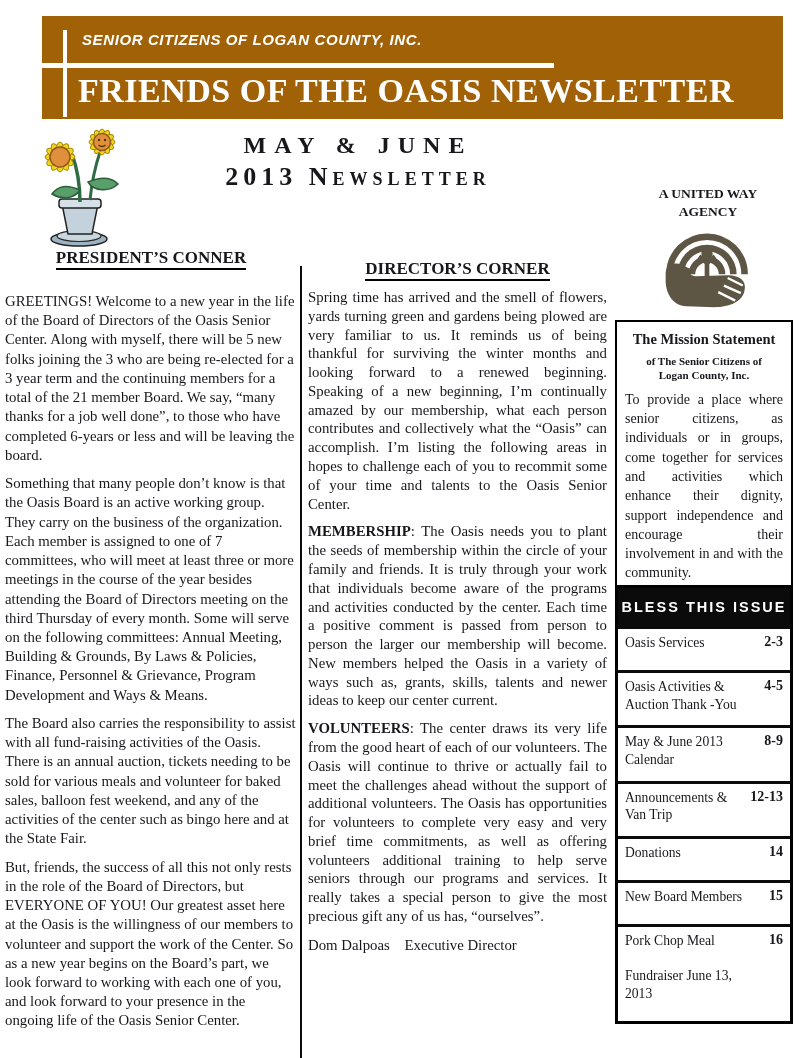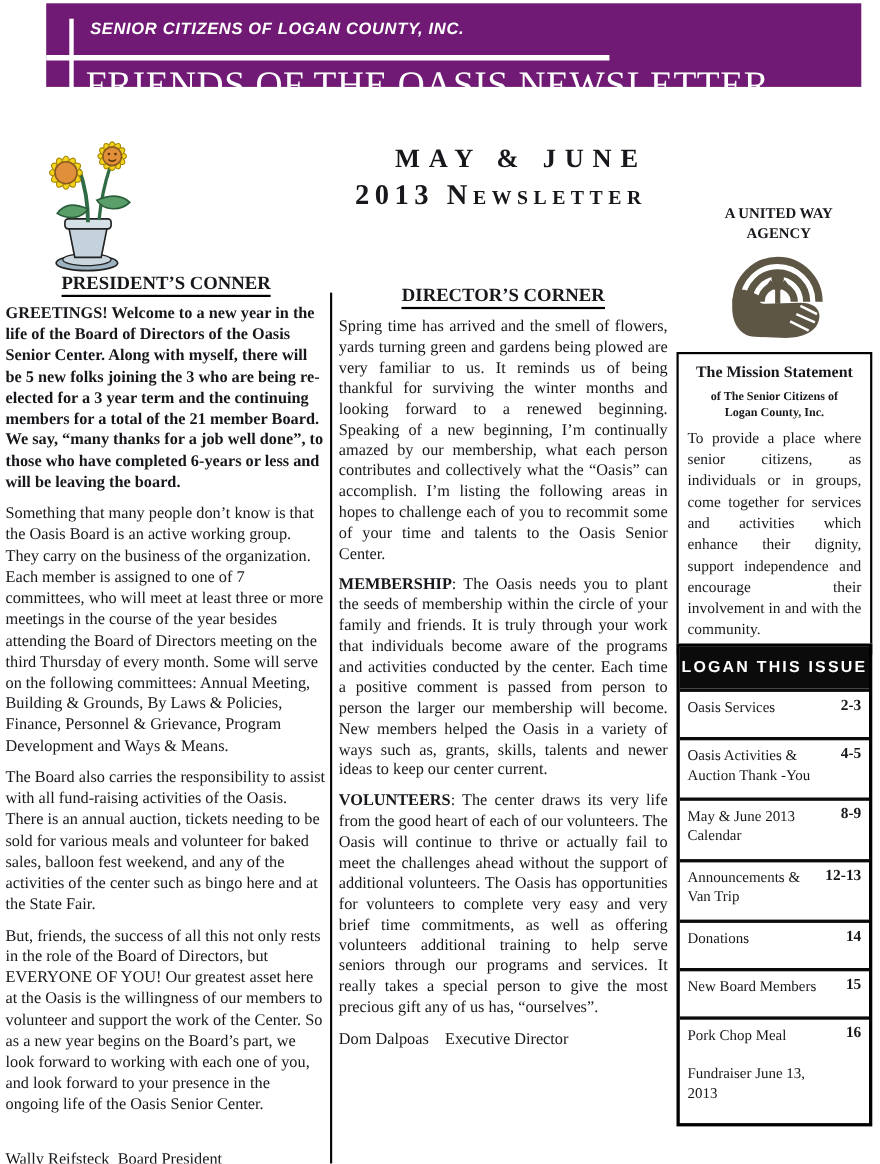--- a/index.html
+++ b/index.html
@@ -1,31 +1,31 @@
 <!DOCTYPE html>
 <html><head>
 <meta charset="utf-8">
 <style>
   html,body{margin:0;padding:0;background:#fff;}
   #page{position:relative;width:800px;height:1058px;background:#fff;overflow:hidden;
         font-family:"Liberation Serif", serif;color:#17171c;}
 
   
-  .banner{position:absolute;left:42px;top:3px;width:741px;height:76px;background:#701a75;}
+  .banner{position:absolute;left:42px;top:16px;width:741px;height:103px;background:#a16207;}
   .banner .vline{position:absolute;left:21px;top:14px;width:4px;height:87px;background:#fff;}
   .banner .hline{position:absolute;left:0px;top:47px;width:512px;height:5px;background:#fff;}
   .org-line{position:absolute;left:40px;top:15px;color:#fff;
             font-family:"Liberation Sans", sans-serif;font-style:italic;font-weight:bold;
             font-size:15px;letter-spacing:.6px;}
-  .main-title{position:absolute;left:36px;top:56px;color:#fff;font-weight:normal;
+  .main-title{position:absolute;left:36px;top:56px;color:#fff;font-weight:bold;
               font-size:34px;letter-spacing:.5px;white-space:nowrap;}
   .address{position:absolute;left:0;top:108px;width:800px;text-align:center;
            font-weight:bold;font-size:15.5px;white-space:pre-wrap;}
 
-  .issue-head{position:absolute;left:148px;top:132px;width:440px;text-align:right;}
+  .issue-head{position:absolute;left:138px;top:132px;width:440px;text-align:center;}
   .issue-line1{font-weight:bold;font-size:24px;letter-spacing:8px;}
   .issue-line2{font-weight:bold;font-size:26px;letter-spacing:5px;font-variant:small-caps;margin-top:3px;}
 
   .god-box-outer{position:absolute;left:178px;top:197px;width:413px;height:47px;
                  border:1px solid #000;box-sizing:border-box;padding:1px;}
   .god-box-inner{border:4px solid #000;height:100%;box-sizing:border-box;
                  display:flex;align-items:center;justify-content:center;}
   .god-text{font-weight:bold;font-size:27px;letter-spacing:1px;white-space:pre;}
 
   .uw-text{position:absolute;left:638px;top:185px;width:140px;text-align:center;
@@ -34,21 +34,21 @@
 
   .sunflower{position:absolute;left:22px;top:120px;}
 
   
   .col-head{font-weight:bold;font-size:17px;text-align:center;}
   .col-head span{border-bottom:2.5px solid #000;padding-bottom:1px;}
   .left-col{position:absolute;left:5px;top:248px;width:292px;}
   .mid-col{position:absolute;left:308px;top:259px;width:299px;}
   .left-col p{margin:9px 0 0 0;font-size:14.8px;line-height:1.3;text-align:left;}
   .mid-col p{margin:9px 0 0 0;font-size:14.8px;line-height:1.27;text-align:justify;}
-  .left-col .body-start{margin-top:8px;font-weight:bold;}
+  .left-col .body-start{margin-top:24px;}
   .mid-col .body-start{margin-top:9px;}
   .signature{margin-top:30px !important;white-space:pre-wrap;}
   .sig-mid{margin-top:10px !important;white-space:pre-wrap;text-align:left !important;}
   .divider{position:absolute;left:300px;top:266px;width:2px;height:792px;background:#0b0b0c;}
 
   
   .mission-box{position:absolute;left:615px;top:320px;width:178px;box-sizing:border-box;
                border:2px solid #000;padding:8px 8px 10px 8px;}
   .mission-h{font-weight:bold;font-size:14.5px;text-align:center;line-height:1.25;white-space:pre-line;}
   .mission-h2{font-weight:bold;font-size:11px;text-align:center;line-height:1.25;margin-top:7px;white-space:pre-line;}
@@ -171,21 +171,21 @@
   </div>
 
   <div class="mission-box">
     <div class="mission-h">The Mission Statement</div>
     <div class="mission-h2">of  The Senior Citizens of
 Logan County, Inc.</div>
     <div class="mission-body">To provide a place where senior citizens, as individuals or in groups, come together for services and activities which enhance their dignity, support independence and encourage their involvement in and with the community.</div>
   </div>
 
   <div class="issue-box">
-    <div class="issue-header">LOGAN THIS ISSUE</div>
+    <div class="issue-header">BLESS THIS ISSUE</div>
     <div class="issue-row">
       <span class="issue-label">Oasis Services</span>
       <span class="issue-pages">2-3</span>
     </div>
     <div class="issue-row">
       <span class="issue-label">Oasis Activities &amp;
 Auction Thank -You</span>
       <span class="issue-pages">4-5</span>
     </div>
     <div class="issue-row">

